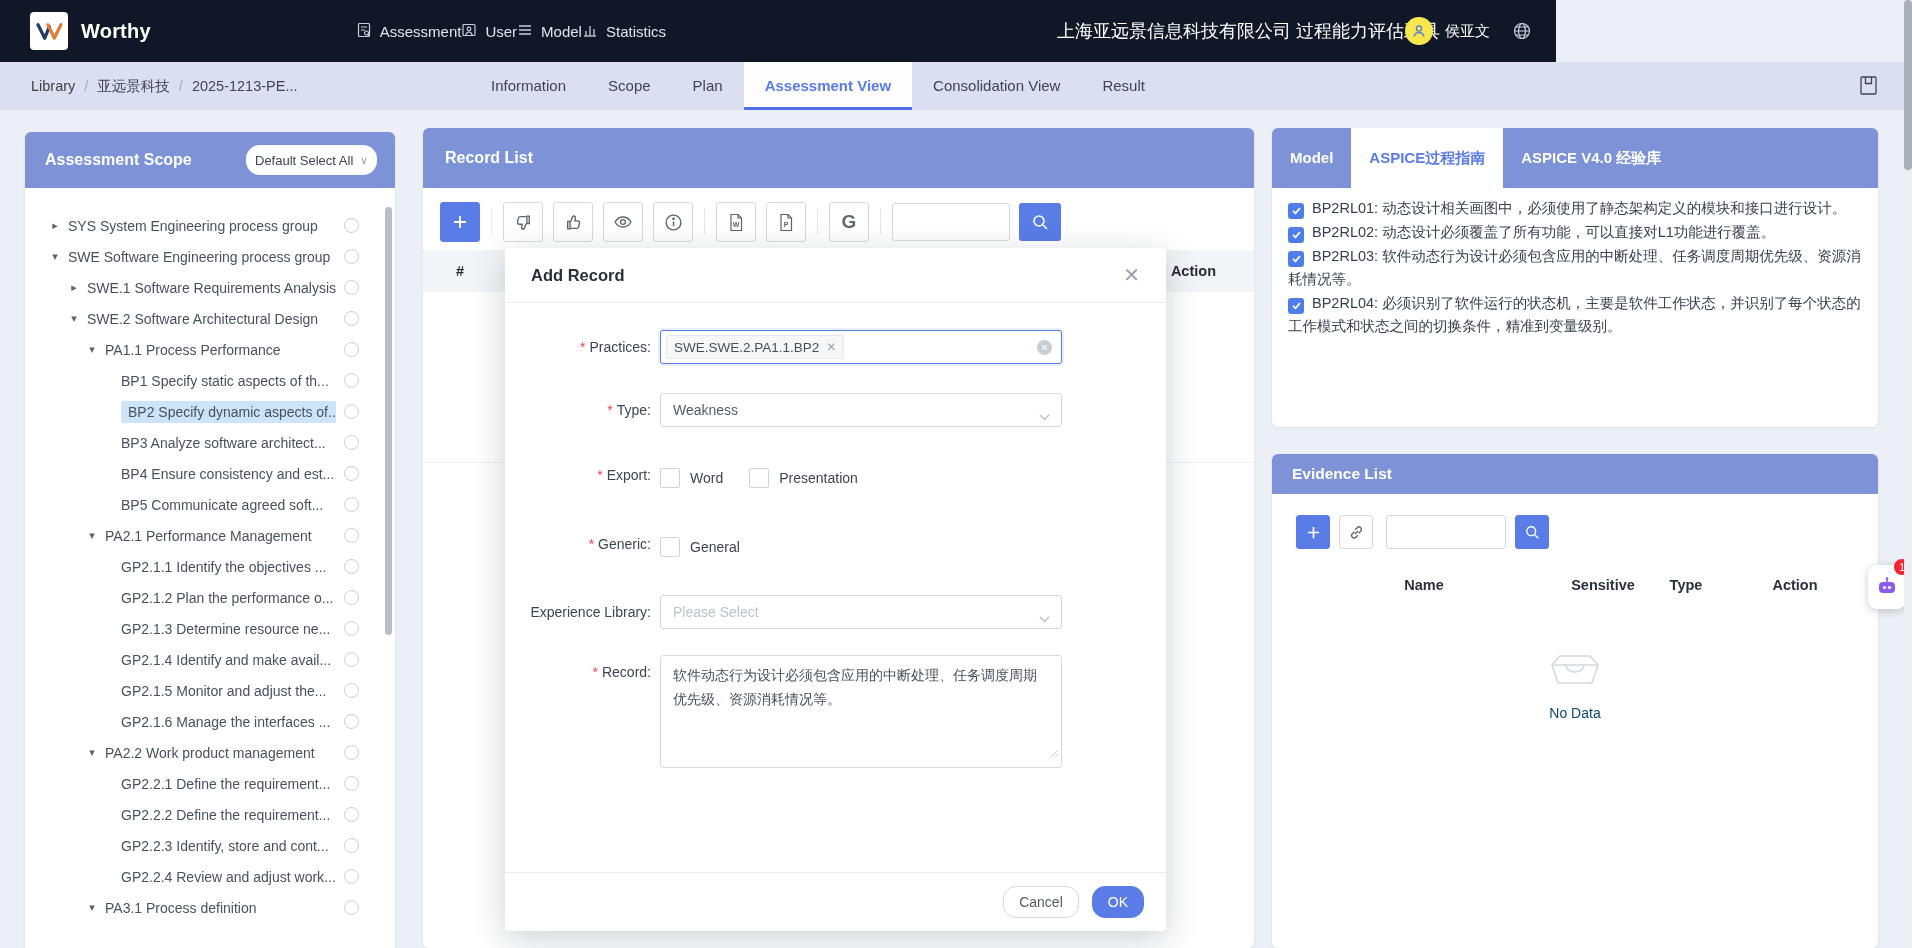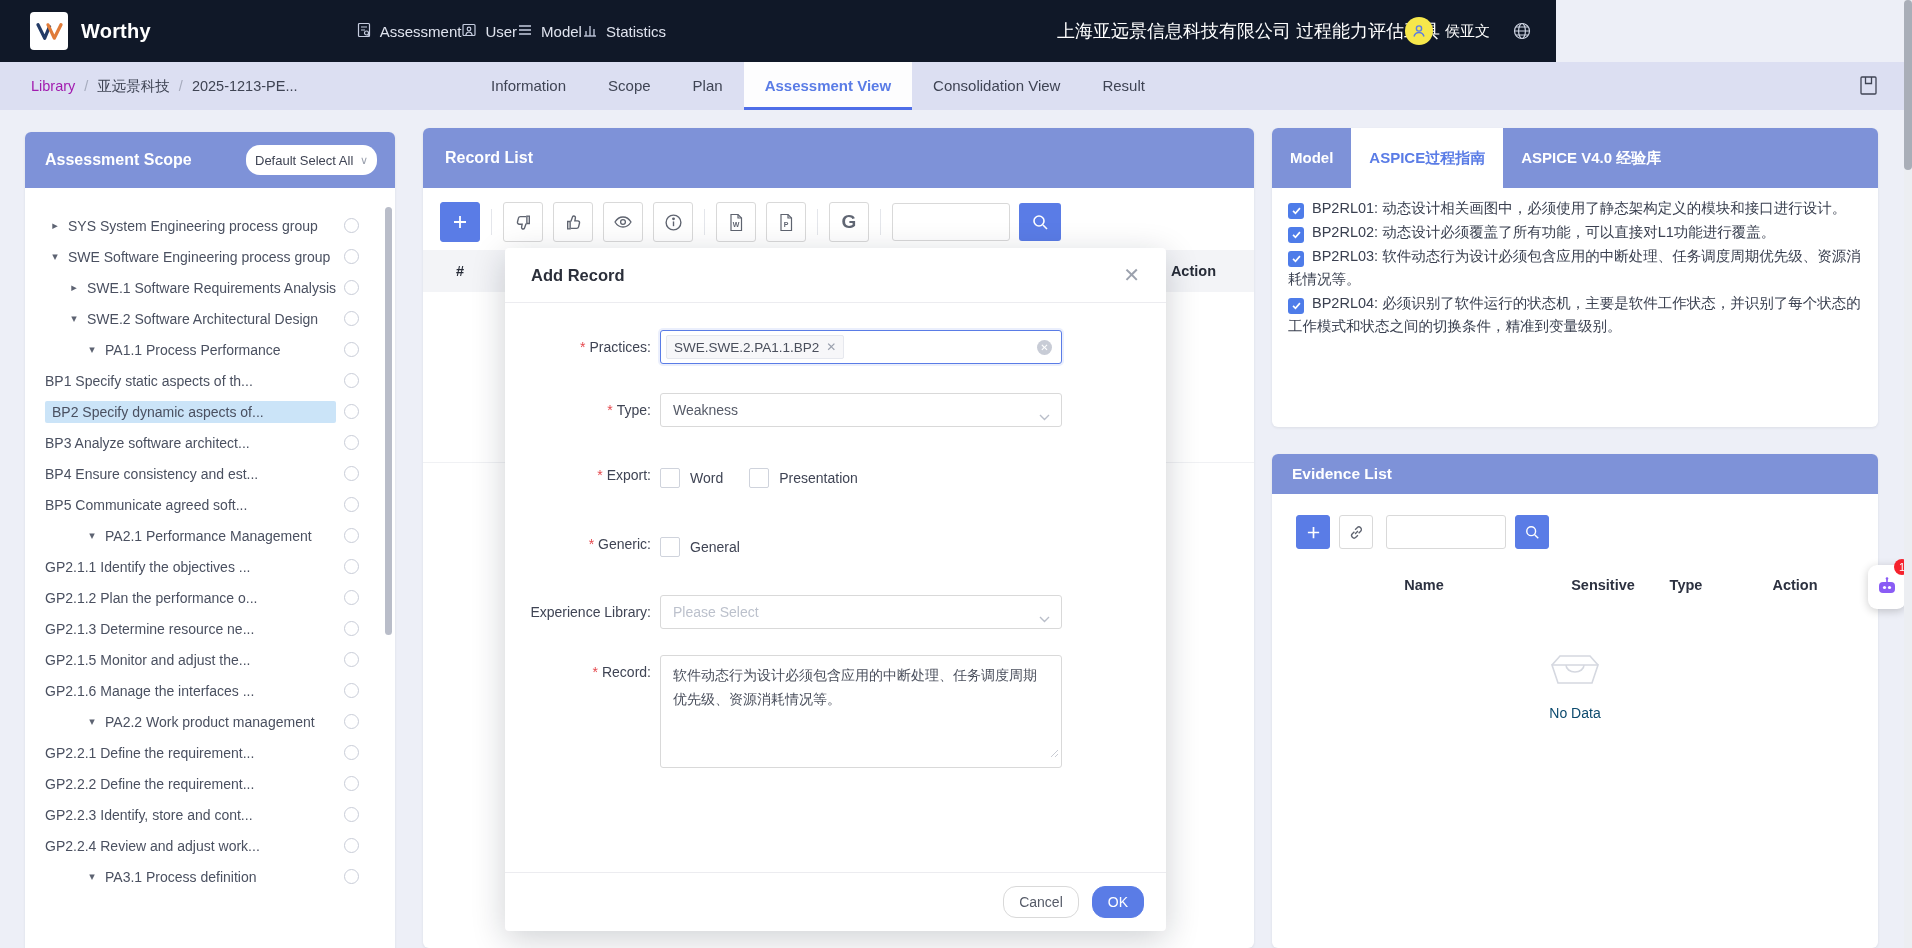--- a/index.html
+++ b/index.html
@@ -19,39 +19,39 @@
   .topnav-item { display:flex; align-items:center; gap:8px; color:#dfe3ee; font-size:15px; cursor:pointer; }
   .app-title { position:absolute; left:1057px; top:0; height:62px; line-height:62px; color:#fff; font-size:18px; white-space:nowrap; }
   .user-area { position:absolute; right:24px; top:0; height:62px; display:flex; align-items:center; gap:12px; }
   .avatar { width:28px; height:28px; border-radius:50%; background:#f6e74b; display:flex; align-items:center; justify-content:center; }
   .user-name { color:#fff; font-size:15px; }
   .globe { margin-left:10px; display:flex; }
 
   
   .crumbbar { position:absolute; top:62px; left:0; width:1912px; height:48px; background:#dcdff2; display:flex; align-items:center; z-index:4; }
   .breadcrumb { display:flex; align-items:center; gap:9px; margin-left:31px; font-size:14.5px; white-space:nowrap; }
-  .bc-muted { color:#a21caf; } .bc-sep { color:#a6abbd; } .bc-item { color:#3f4454; }
+  .bc-muted { color:#404040; } .bc-sep { color:#a6abbd; } .bc-item { color:#3f4454; }
   .viewtabs { position:absolute; left:470px; top:0; height:48px; display:flex; }
   .vtab { height:48px; line-height:48px; padding:0 21px; font-size:15px; color:#3f4454; cursor:pointer; white-space:nowrap; }
   .vtab.active { background:#fdfdfe; color:#5a7ce6; border-bottom:3px solid #4f6ee8; font-weight:600; }
   .save-ico { position:absolute; right:34px; top:13px; }
 
   
   .panel { position:absolute; background:#fff; border-radius:6px; box-shadow:0 1px 3px rgba(31,35,41,.08); }
   .panel-head { background:#7e92d8; border-radius:6px 6px 0 0; display:flex; align-items:center; color:#fff; font-weight:700; }
 
   
   #scope-panel { left:25px; top:132px; width:370px; height:913px; }
   #scope-panel .panel-head { height:56px; justify-content:space-between; padding:0 18px 0 20px; font-size:16px; }
   .scope-filter { width:131px; height:30px; background:#fff; border-radius:14px; display:flex; align-items:center; justify-content:space-between; padding:0 9px; font-size:13px; color:#3f4454; font-weight:400; cursor:pointer; }
   .scope-filter .chev { color:#9aa0ad; font-size:11px; }
   #scope-tree { padding-top:22px; position:relative; }
   .tree-row { height:31px; display:flex; align-items:center; padding-right:36px; font-size:14px; color:#4a5060; cursor:pointer; }
   .tree-row .caret { width:14px; margin-right:6px; font-size:11px; color:#5d6372; text-align:center; flex:none; }
-  .lvl0 { padding-left:23px; } .lvl1 { padding-left:42px; } .lvl2 { padding-left:60px; } .lvl3 { }
+  .lvl0 { padding-left:23px; } .lvl1 { padding-left:42px; } .lvl2 { padding-left:60px; } .lvl3 { padding-left:76px; }
   .tlabel { flex:1; min-width:0; white-space:nowrap; overflow:hidden; padding:3px 7px 3px 0; }
   .tlabel.sel { background:#cbe4f8; border-radius:2px; padding-left:7px; }
   .tradio { width:15px; height:15px; border:1px solid #c9cdd8; border-radius:50%; background:#fff; flex:none; margin-left:8px; }
   .scope-scrollthumb { position:absolute; right:3px; top:75px; width:7px; height:428px; background:#b9bdc9; border-radius:4px; }
 
   
   #record-panel { left:423px; top:128px; width:831px; height:820px; }
   #record-panel .panel-head { height:60px; padding-left:22px; font-size:16px; }
   .rec-toolbar { display:flex; align-items:center; padding:14px 16px 0 17px; }
   .tbtn { width:40px; height:40px; border:1px solid #d9d9d9; background:#fff; border-radius:3px; display:flex; align-items:center; justify-content:center; cursor:pointer; }
@@ -287,20 +287,25 @@
         <span class="tlabel">GP2.1.2 Plan the performance o...</span>
         <span class="tradio"></span>
       </div>
       <div class="tree-row lvl3">
         <span class="caret"></span>
         <span class="tlabel">GP2.1.3 Determine resource ne...</span>
         <span class="tradio"></span>
       </div>
       <div class="tree-row lvl3">
         <span class="caret"></span>
+        <span class="tlabel">GP2.1.4 Identify and make avail...</span>
+        <span class="tradio"></span>
+      </div>
+      <div class="tree-row lvl3">
+        <span class="caret"></span>
         <span class="tlabel">GP2.1.5 Monitor and adjust the...</span>
         <span class="tradio"></span>
       </div>
       <div class="tree-row lvl3">
         <span class="caret"></span>
         <span class="tlabel">GP2.1.6 Manage the interfaces ...</span>
         <span class="tradio"></span>
       </div>
       <div class="tree-row lvl2">
         <span class="caret">▾</span>

